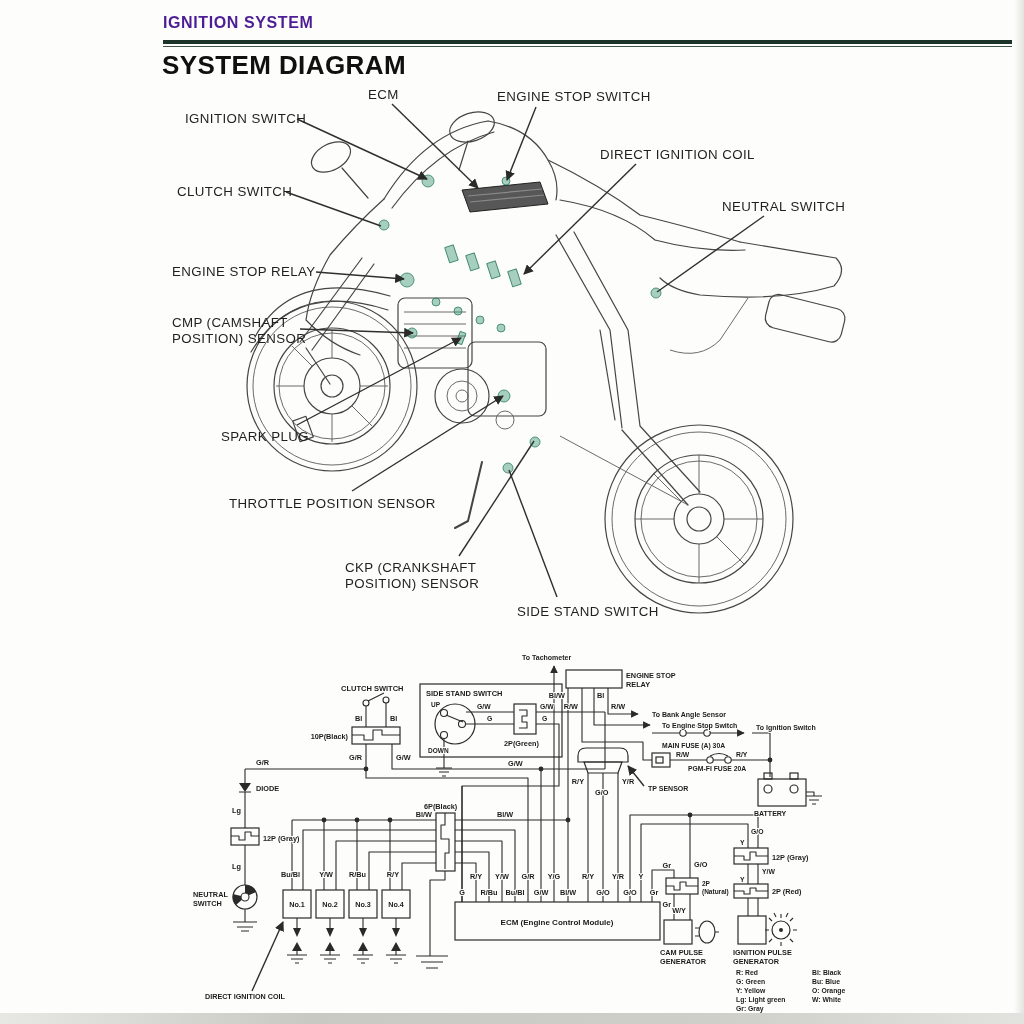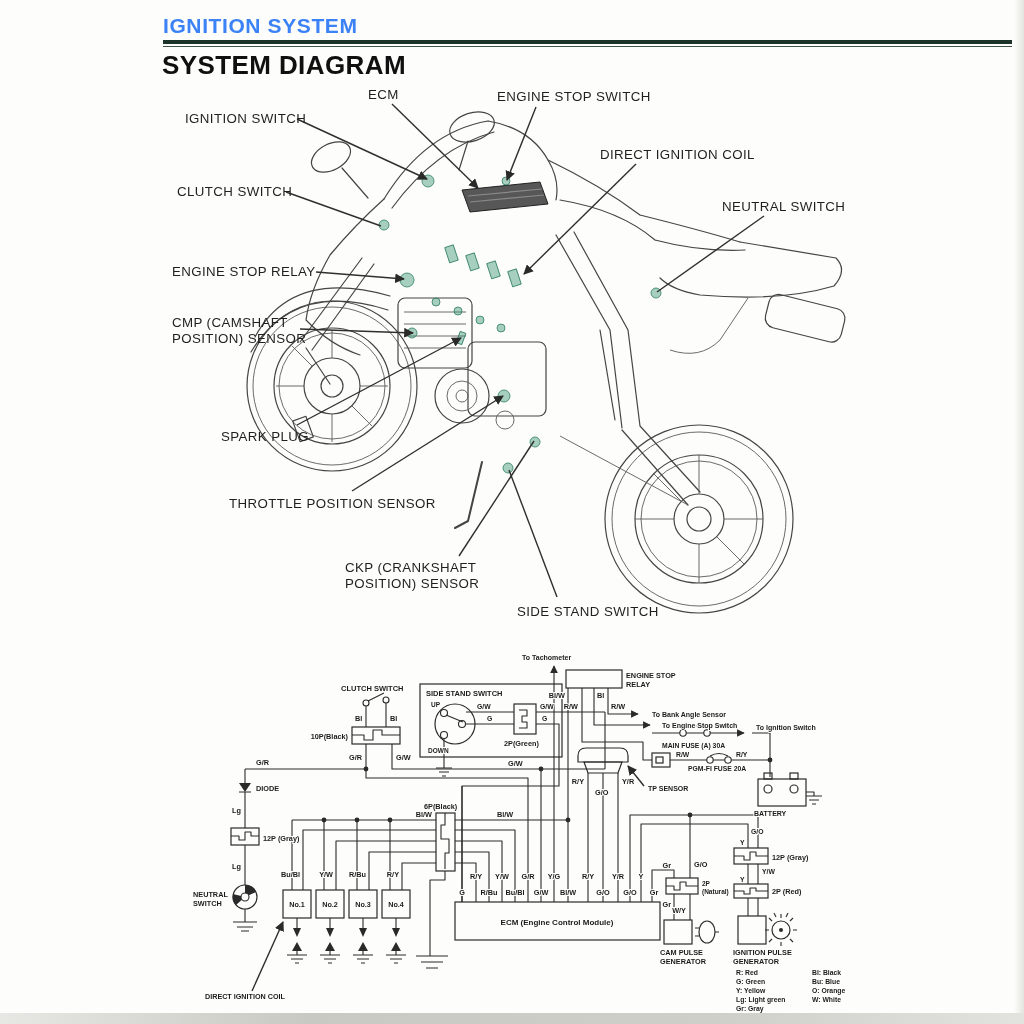--- a/index.html
+++ b/index.html
@@ -1,19 +1,19 @@
 <!DOCTYPE html>
 <html><head>
 <meta charset="utf-8">
 <style>
   html,body{margin:0;padding:0;background:#ffffff;}
   #page{position:relative;width:1024px;height:1024px;background:#fdfdfb;overflow:hidden;
         font-family:"Liberation Sans",sans-serif;}
-  #hdr-small{position:absolute;left:163px;top:14px;font-size:21px;font-weight:bold;
-             letter-spacing:.6px;color:#3b82f6;}
+  #hdr-small{position:absolute;left:163px;top:14px;font-size:16px;font-weight:bold;
+             letter-spacing:.6px;color:#4c1d95;}
   #hdr-rule{position:absolute;left:163px;top:40px;width:849px;height:4px;background:#1c332c;}
   #hdr-rule2{position:absolute;left:163px;top:46px;width:849px;height:1px;background:#40544d;}
   #hdr-title{position:absolute;left:162px;top:50px;font-size:26px;font-weight:bold;
              letter-spacing:.4px;color:#101010;}
   #scan-bottom{position:absolute;left:0;top:1013px;width:1024px;height:11px;
                background:linear-gradient(90deg,#e7e7e3,#c9c9c4 30%,#cfcfca 70%,#e2e2de);}
   #scan-right{position:absolute;right:0;top:0;width:10px;height:1024px;
               background:linear-gradient(270deg,#e3e3df,rgba(255,255,255,0));}
   svg{position:absolute;left:0;top:0;}
   .art{stroke:#454545;stroke-width:1.2;fill:none;stroke-linecap:round;stroke-linejoin:round;}

